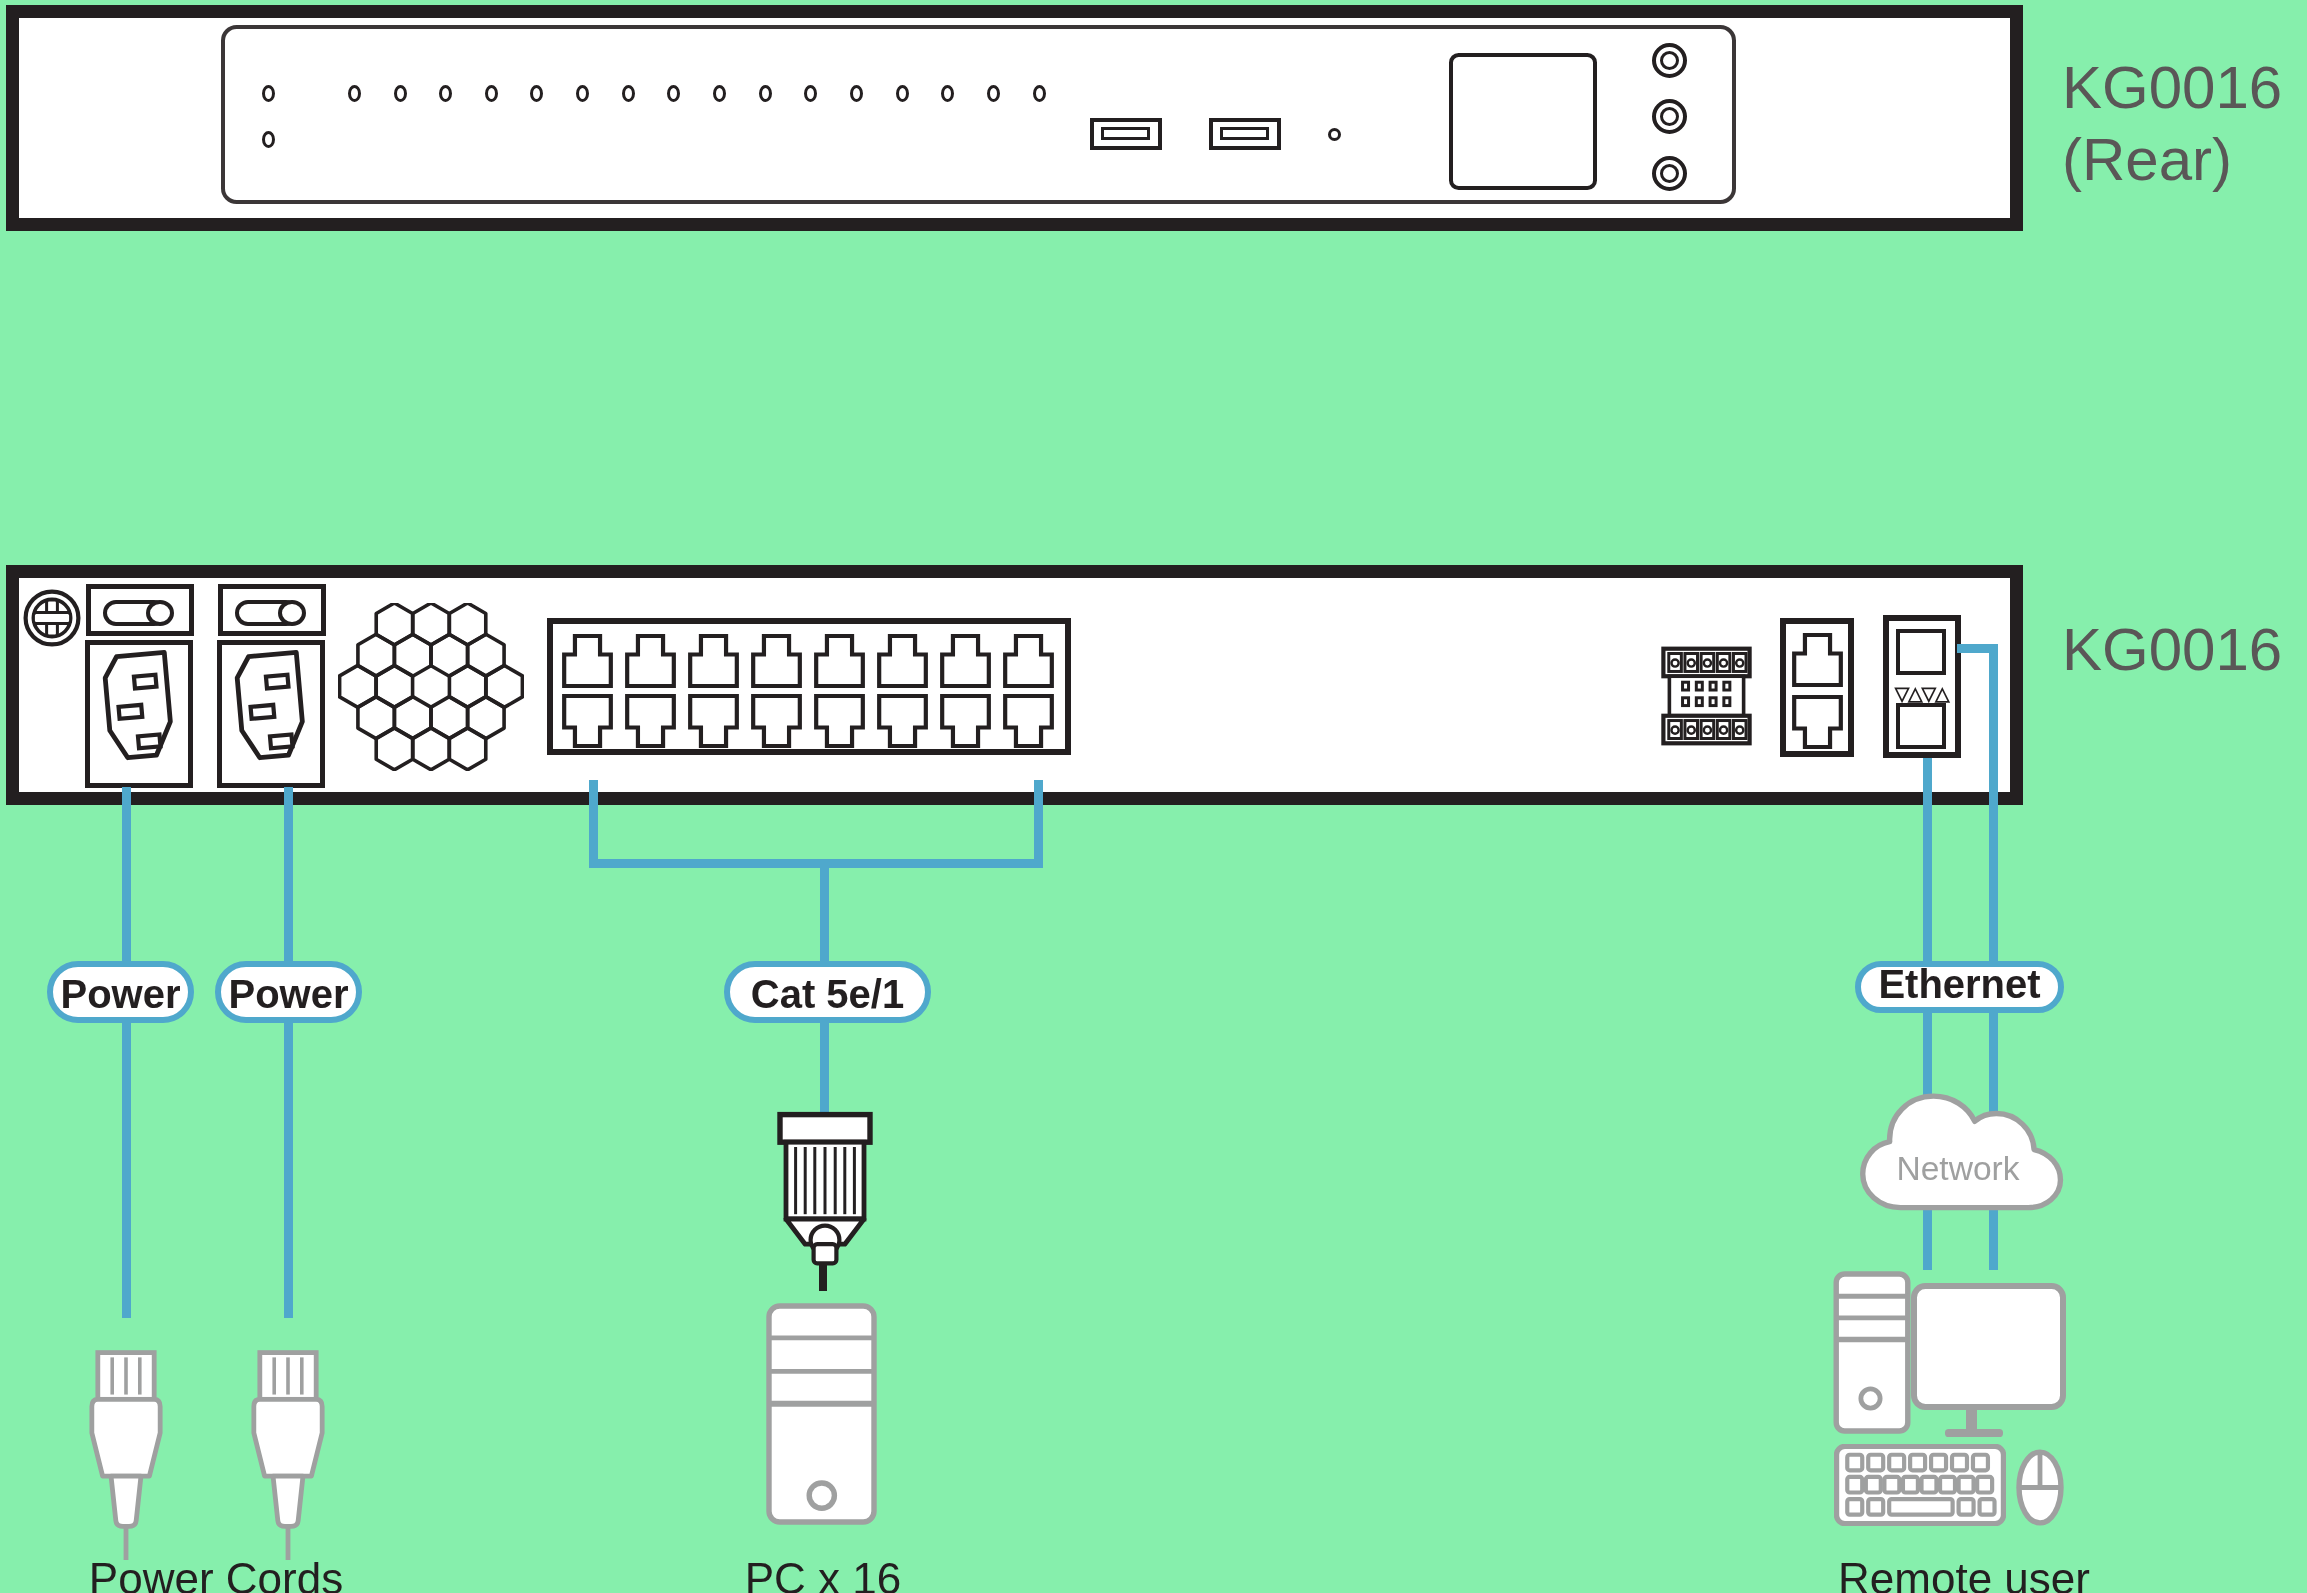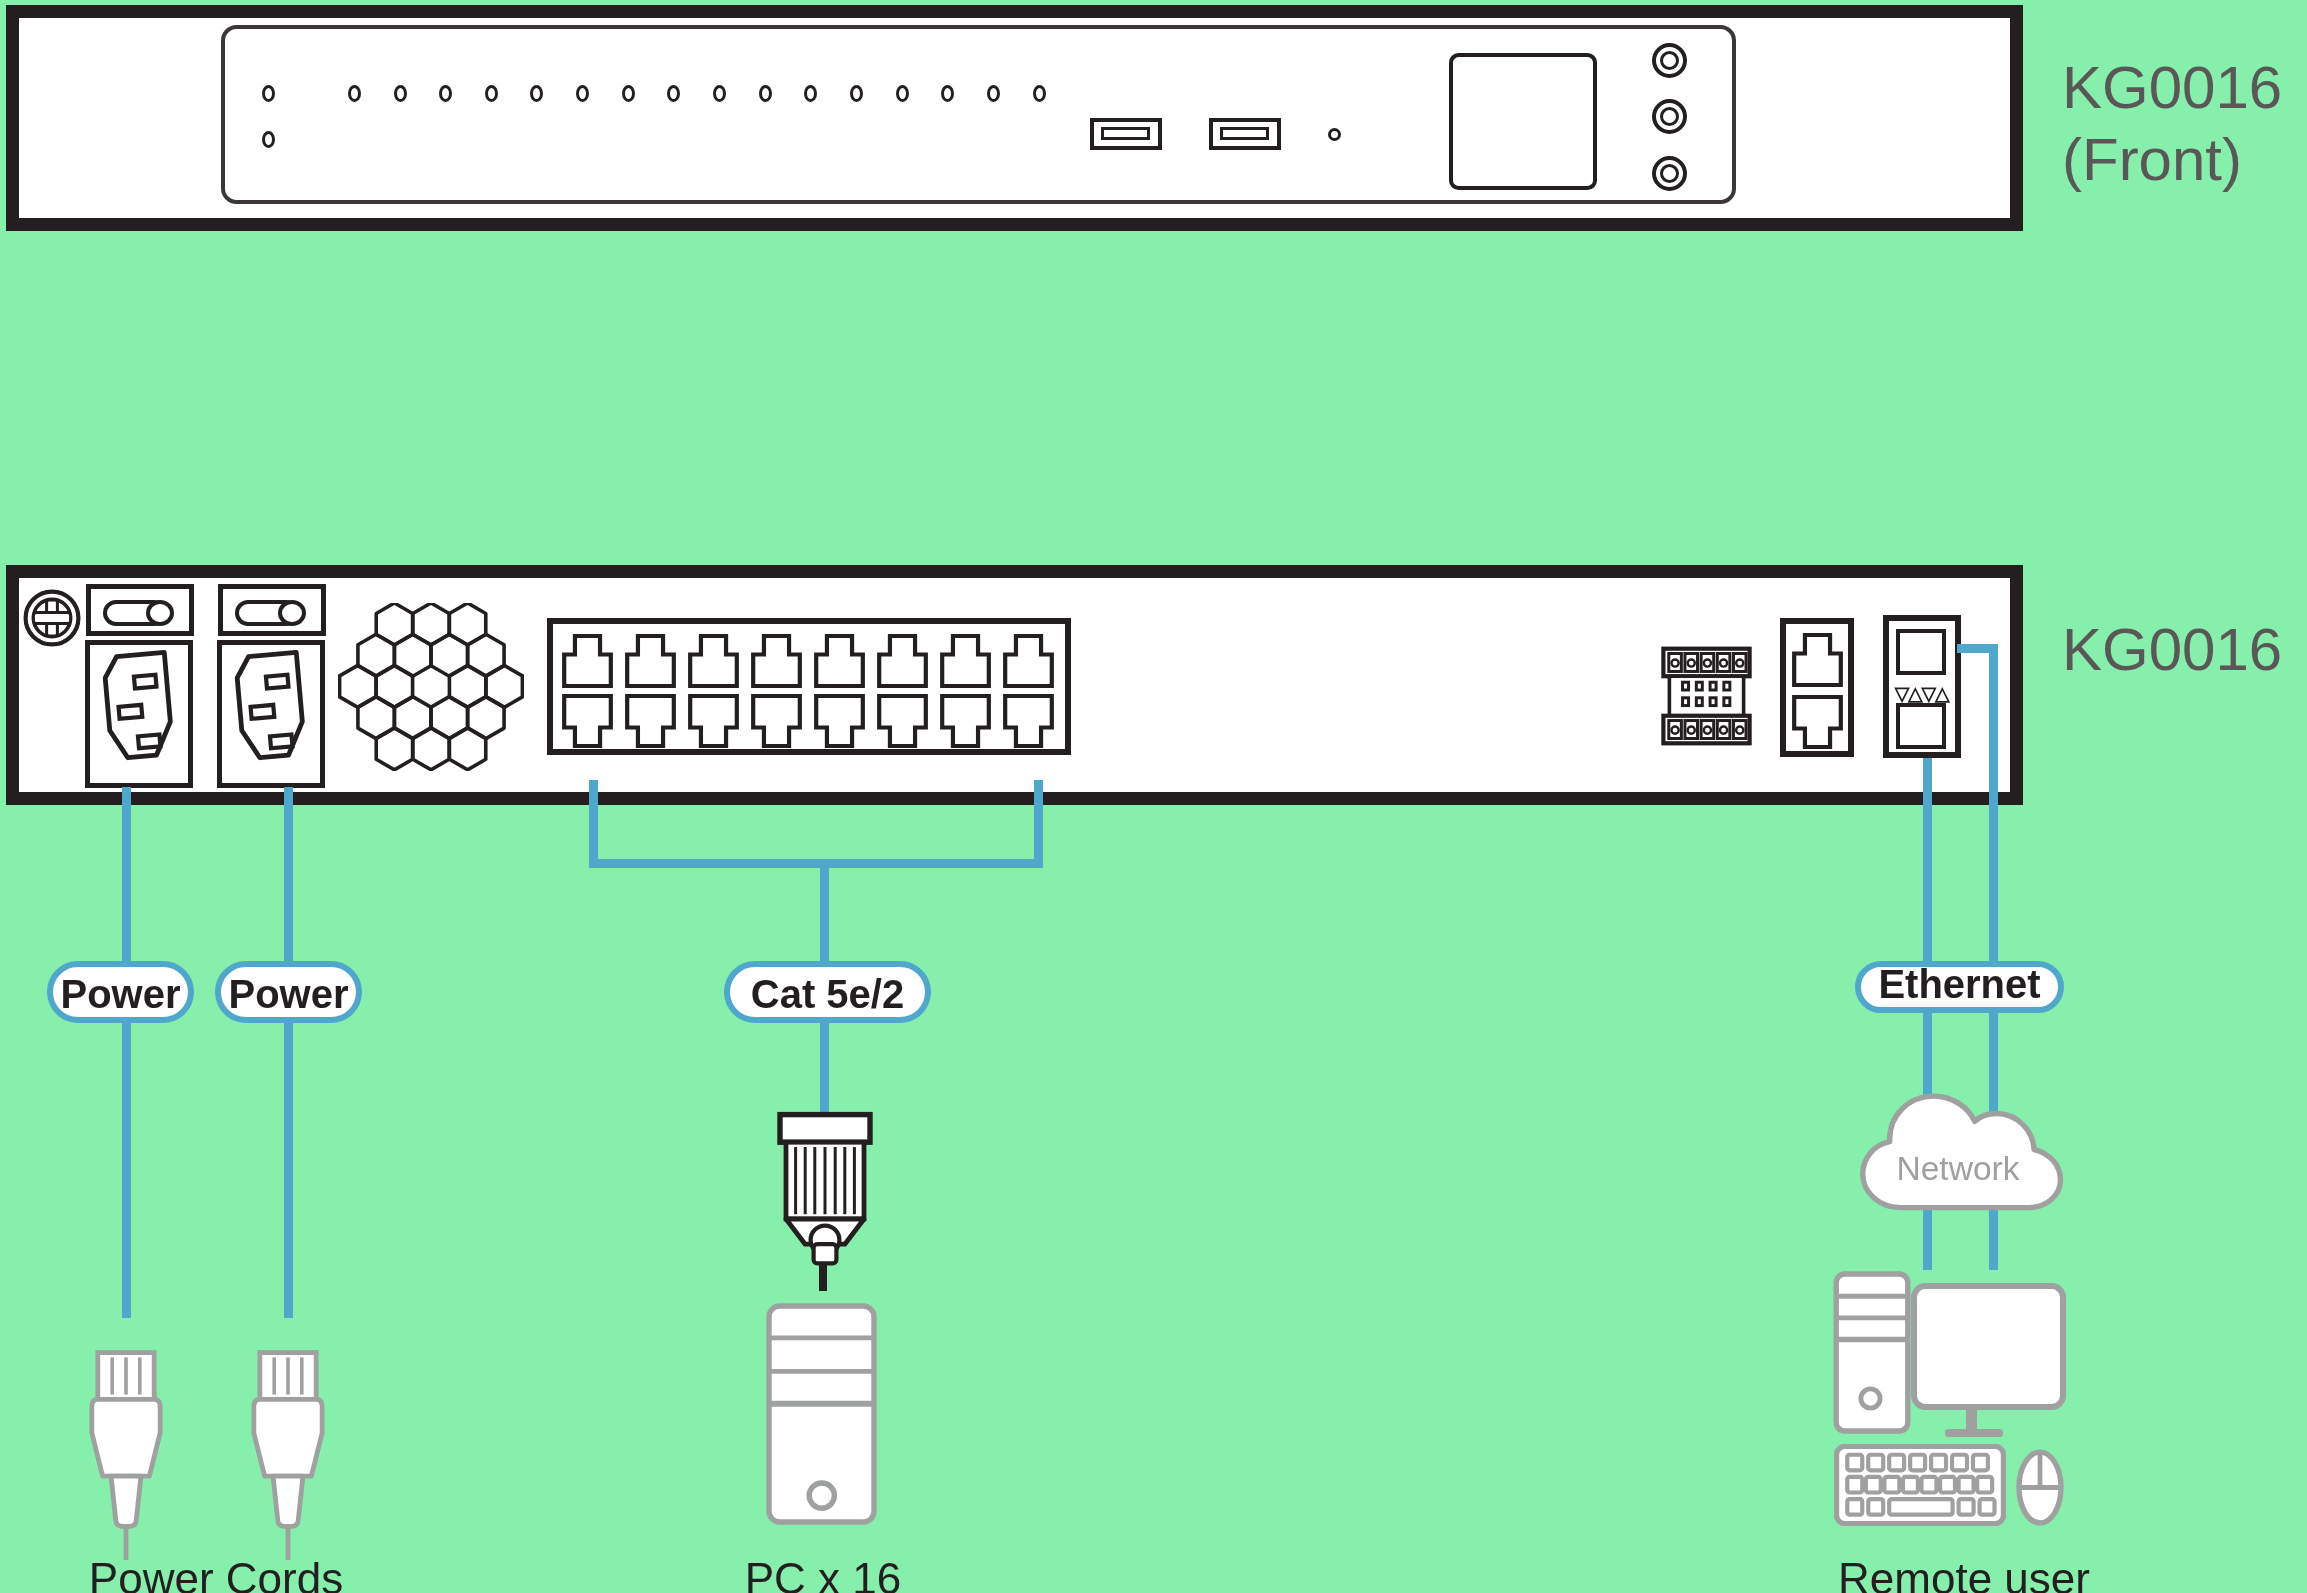--- a/index.html
+++ b/index.html
@@ -125,21 +125,21 @@
       <div class="ring-inner"></div>
     </div>
   <div id="btn-2" class="abs ring-outer">
       <div class="ring-inner"></div>
     </div>
   <div id="btn-3" class="abs ring-outer">
       <div class="ring-inner"></div>
     </div>
   <div id="front-label" class="abs biglabel">
     <div>KG0016</div>
-    <div>(Front)</div>
+    <div>(Rear)</div>
   </div>
 
   <div id="rear-panel" class="abs panel"></div>
 
   <svg id="ground-screw" class="abs" width="60" height="60" viewBox="0 0 100 100">
     <circle cx="50" cy="50" r="44" fill="#fff" stroke="#231F20" stroke-width="7"></circle>
     <circle cx="50" cy="50" r="31" fill="#fff" stroke="#231F20" stroke-width="6"></circle>
     <rect x="41" y="20" width="18" height="60" rx="4" fill="#fff" stroke="#231F20" stroke-width="5"></rect>
     <rect x="19" y="41" width="62" height="18" rx="5" fill="#fff" stroke="#231F20" stroke-width="5"></rect>
   </svg>
@@ -310,21 +310,21 @@
   <div id="cable-eth-2" class="abs blue-line"></div>
   <div id="cable-eth-stub" class="abs blue-line"></div>
 
   <div id="pill-power-1" class="abs pill">
       <span>Power</span>
     </div>
   <div id="pill-power-2" class="abs pill">
       <span>Power</span>
     </div>
   <div id="pill-cat" class="abs pill">
-      <span>Cat 5e/2</span>
+      <span>Cat 5e/1</span>
     </div>
   <div id="pill-ethernet" class="abs pill">
       <span>Ethernet</span>
     </div>
 
   <svg id="digiproc" class="abs" width="102" height="156" viewBox="0 0 170 260">
     <rect x="10" y="6" width="150" height="46" fill="#fff" stroke="#231F20" stroke-width="9"></rect>
     <rect x="20" y="52" width="130" height="128" fill="#fff" stroke="#231F20" stroke-width="8"></rect>
     <line x1="36" y1="60" x2="36" y2="172" stroke="#231F20" stroke-width="5"></line>
     <line x1="52" y1="60" x2="52" y2="172" stroke="#231F20" stroke-width="5"></line>

